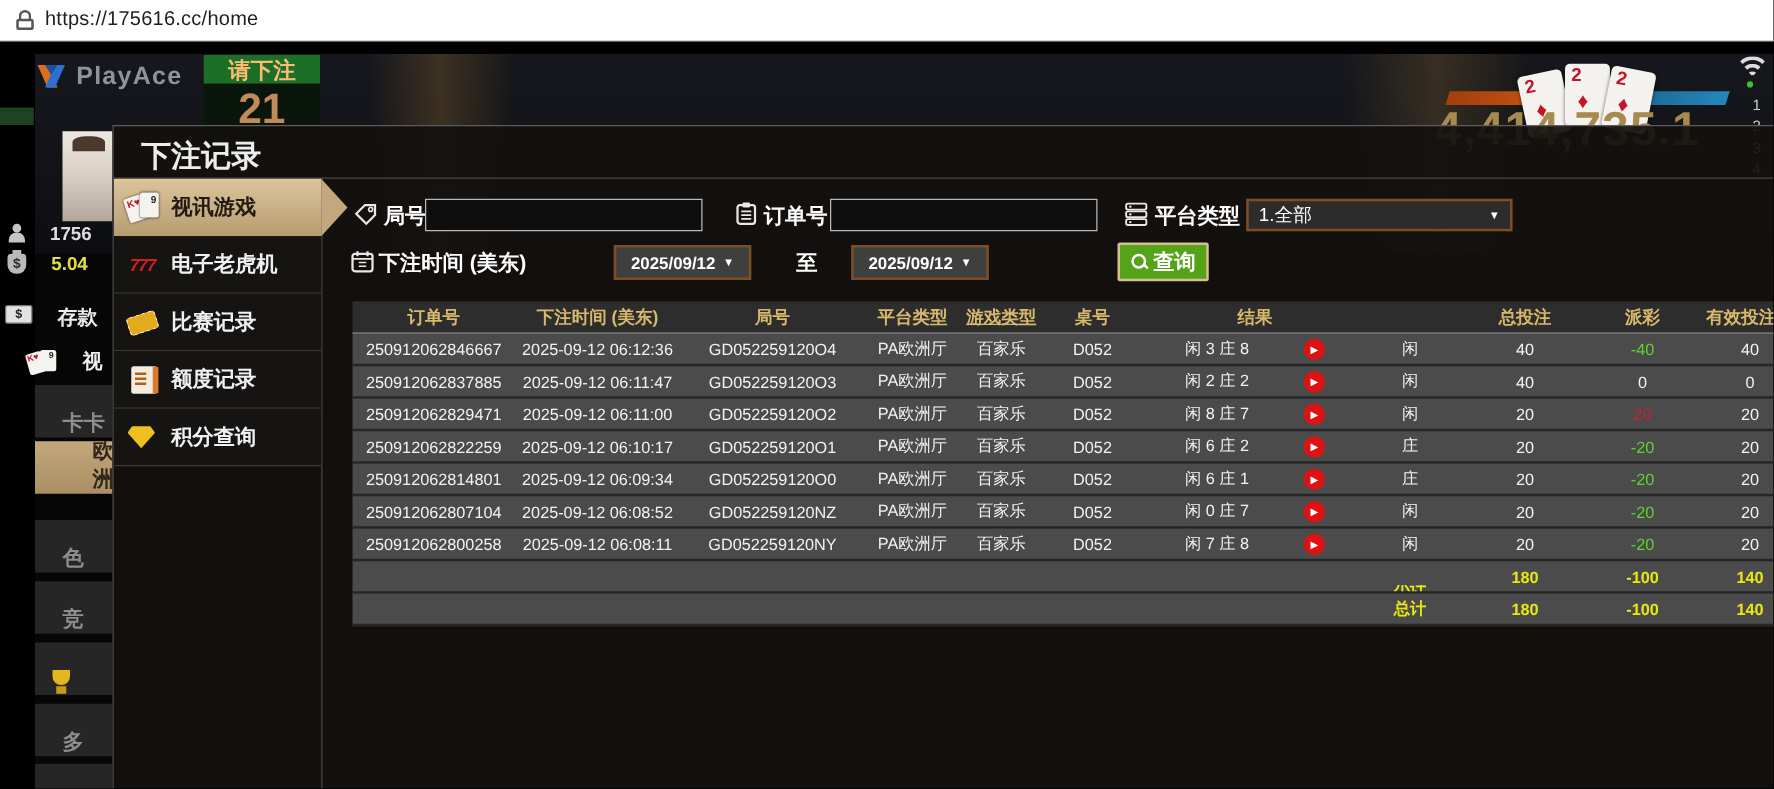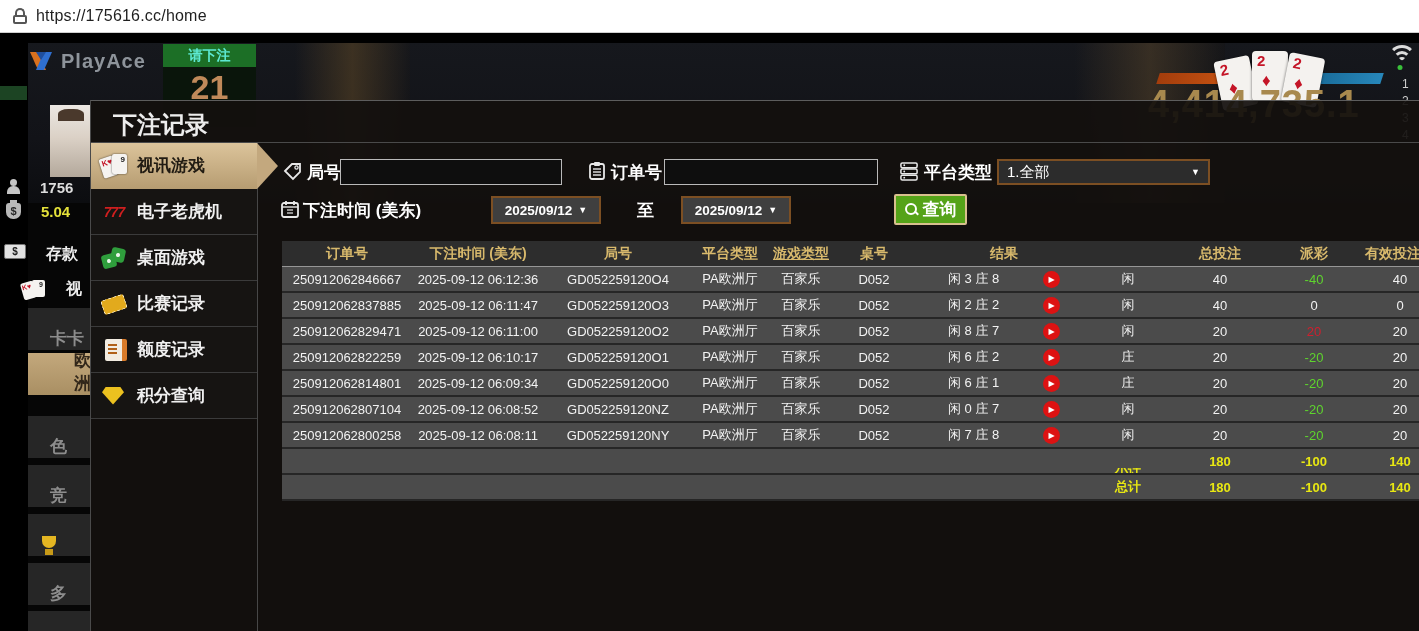--- a/index.html
+++ b/index.html
@@ -25,21 +25,21 @@
   .pillar-b { position:absolute; left:1075px; top:10px; width:150px; height:160px;
               background:linear-gradient(90deg,rgba(70,52,30,.0),rgba(96,74,44,.45),rgba(20,15,9,.2)); }
   .left-black { position:absolute; left:0; top:0; width:28px; height:598px; background:#000; }
   .top-black { position:absolute; left:0; top:0; width:1419px; height:10px; background:#000; }
   .green-sliver { position:absolute; left:0; top:53px; width:27px; height:14px; background:#1c4423; }
 
   .logo { position:absolute; left:28px; top:15px; display:flex; align-items:center; gap:7px; }
   .logo-text { font-size:20px; font-weight:bold; color:#8e949b; letter-spacing:1px; }
 
   .bet-box { position:absolute; left:163px; top:11px; width:93px; }
-  .bet-box .bb-head { height:23px; background:#1c6f26; color:#5eead4; font-size:14px; font-weight:bold;
+  .bet-box .bb-head { height:23px; background:#1c6f26; color:#fdba74; font-size:18px; font-weight:bold;
                       display:flex; align-items:center; justify-content:center; }
   .bet-box .bb-body { height:60px; background:#0a150b; display:flex; align-items:flex-start; justify-content:center; }
   .bet-box .bb-num { font-size:34px; font-weight:bold; color:#c08a5a; line-height:40px; }
 
   .cards-row { position:absolute; left:1214px; top:16px; width:120px; height:66px; }
   .pcard { position:absolute; width:36px; height:50px; background:#f4f2ef; border-radius:4px;
            box-shadow:0 1px 3px rgba(0,0,0,.6); color:#c41527; }
   .pcard .rank { position:absolute; left:5px; top:1px; font-size:15px; font-weight:bold; }
   .pcard .suit { position:absolute; left:10px; top:20px; font-size:17px; }
   .bar-orange { position:absolute; left:1158px; top:40px; width:104px; height:11px; transform:skewX(-18deg);
@@ -298,29 +298,20 @@
             <span>视讯游戏</span>
           </div>
           <div class="side-item">
             <span class="s-icon">
               <span class="ic-slots">777</span>
             </span>
             <span>电子老虎机</span>
           </div>
           <div class="side-item">
             <span class="s-icon">
-              <span class="ic-dice" style="position:absolute;inset:0">
-                <span class="d d1"></span>
-                <span class="d d2"></span>
-              </span>
-            </span>
-            <span>桌面游戏</span>
-          </div>
-          <div class="side-item">
-            <span class="s-icon">
               <span class="ic-ticket" style="position:absolute;inset:0"></span>
             </span>
             <span>比赛记录</span>
           </div>
           <div class="side-item">
             <span class="s-icon">
               <span class="ic-doc" style="position:absolute;inset:0"></span>
             </span>
             <span>额度记录</span>
           </div>

